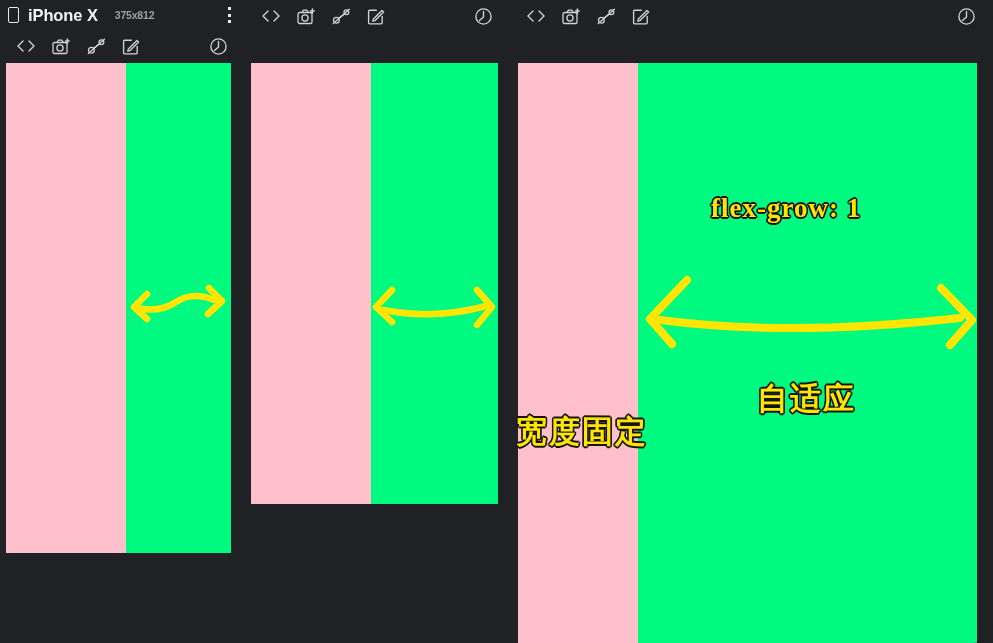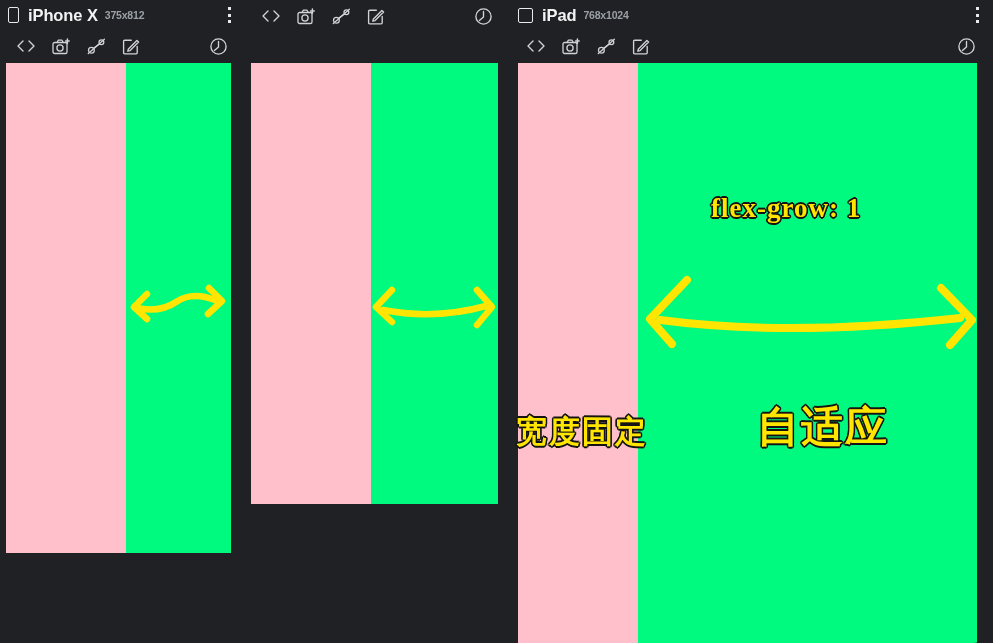--- a/index.html
+++ b/index.html
@@ -65,21 +65,21 @@
     color: #f1f3f4;
     font-size: 16.5px;
     font-weight: bold;
     letter-spacing: -0.1px;
     white-space: nowrap;
   }
   .device-dims {
     color: #9aa0a6;
     font-size: 10.5px;
     font-weight: bold;
-    margin-left: 7px;
+    margin-left: 17px;
     white-space: nowrap;
     letter-spacing: -0.2px;
   }
   .kebab {
     position: absolute;
     right: 14px;
     top: 50%;
     transform: translateY(-50%);
     width: 4px;
     height: 16px;
@@ -178,22 +178,22 @@
     letter-spacing: 1px;
     font-family: Liberation Serif, serif;
   }
   #anno-fixed {
     left: 516px; top: 411px;
     font-size: 31px;
     font-family: "DejaVu Sans", sans-serif;
     letter-spacing: 2px;
   }
   #anno-adaptive {
-    left: 757px; top: 399px;
-    font-size: 42px;
+    left: 757px; top: 378px;
+    font-size: 31px;
     font-family: "DejaVu Sans", sans-serif;
     letter-spacing: 2px;
   }
 </style>
 </head>
 <body>
 
 <div id="stage">
 
   <div class="device-col c1">
@@ -288,30 +288,20 @@
           </svg>
       </span>
     </div>
   </div>
   <div class="viewport v2">
     <div class="pane-fixed"></div>
     <div class="pane-grow"></div>
   </div>
 
   <div class="device-col c3">
-    <div class="device-header">
-      <span class="tablet-glyph"></span>
-      <span class="device-name">iPad</span>
-      <span class="device-dims">768x1024</span>
-      <span class="kebab">
-        <i></i>
-        <i></i>
-        <i></i>
-      </span>
-    </div>
     <div class="device-toolbar">
       <span class="tool-btn">
         <svg width="18" height="14" viewBox="0 0 18 14" fill="none" stroke="#d0d3d6" stroke-width="1.4" stroke-linecap="round" stroke-linejoin="round">
             <polyline points="6,2 1,7 6,12"></polyline>
             <polyline points="12,2 17,7 12,12"></polyline>
           </svg>
       </span>
       <span class="tool-btn">
         <svg width="19" height="17" viewBox="0 0 19 17" fill="none" stroke="#d0d3d6" stroke-width="1.3" stroke-linecap="round" stroke-linejoin="round">
             <rect x="1" y="4.5" width="14" height="11" rx="1.6"></rect>

